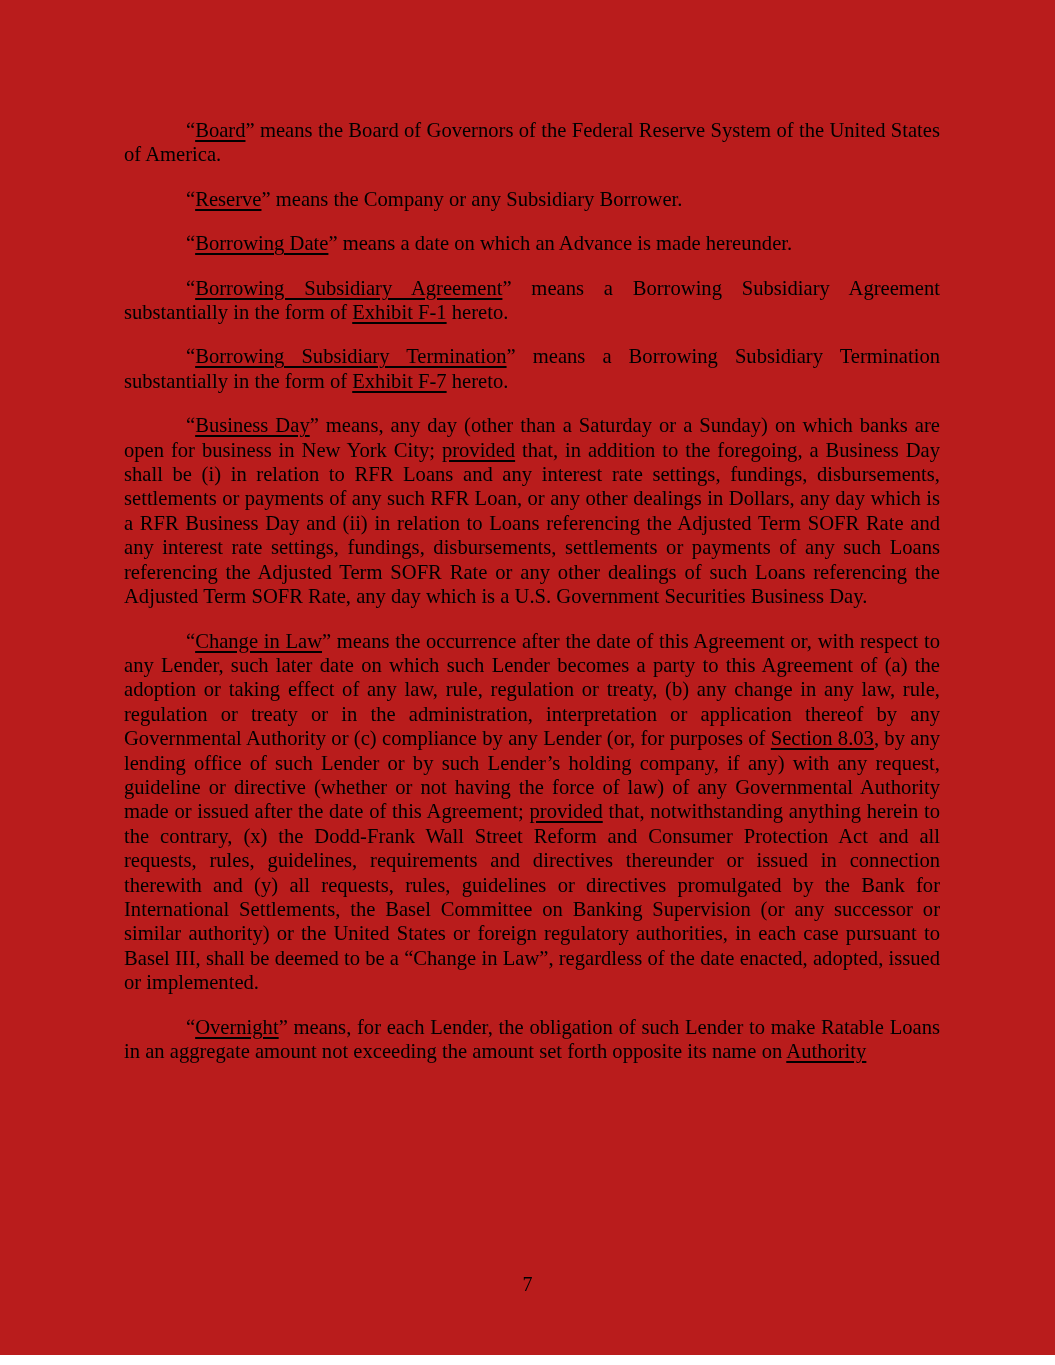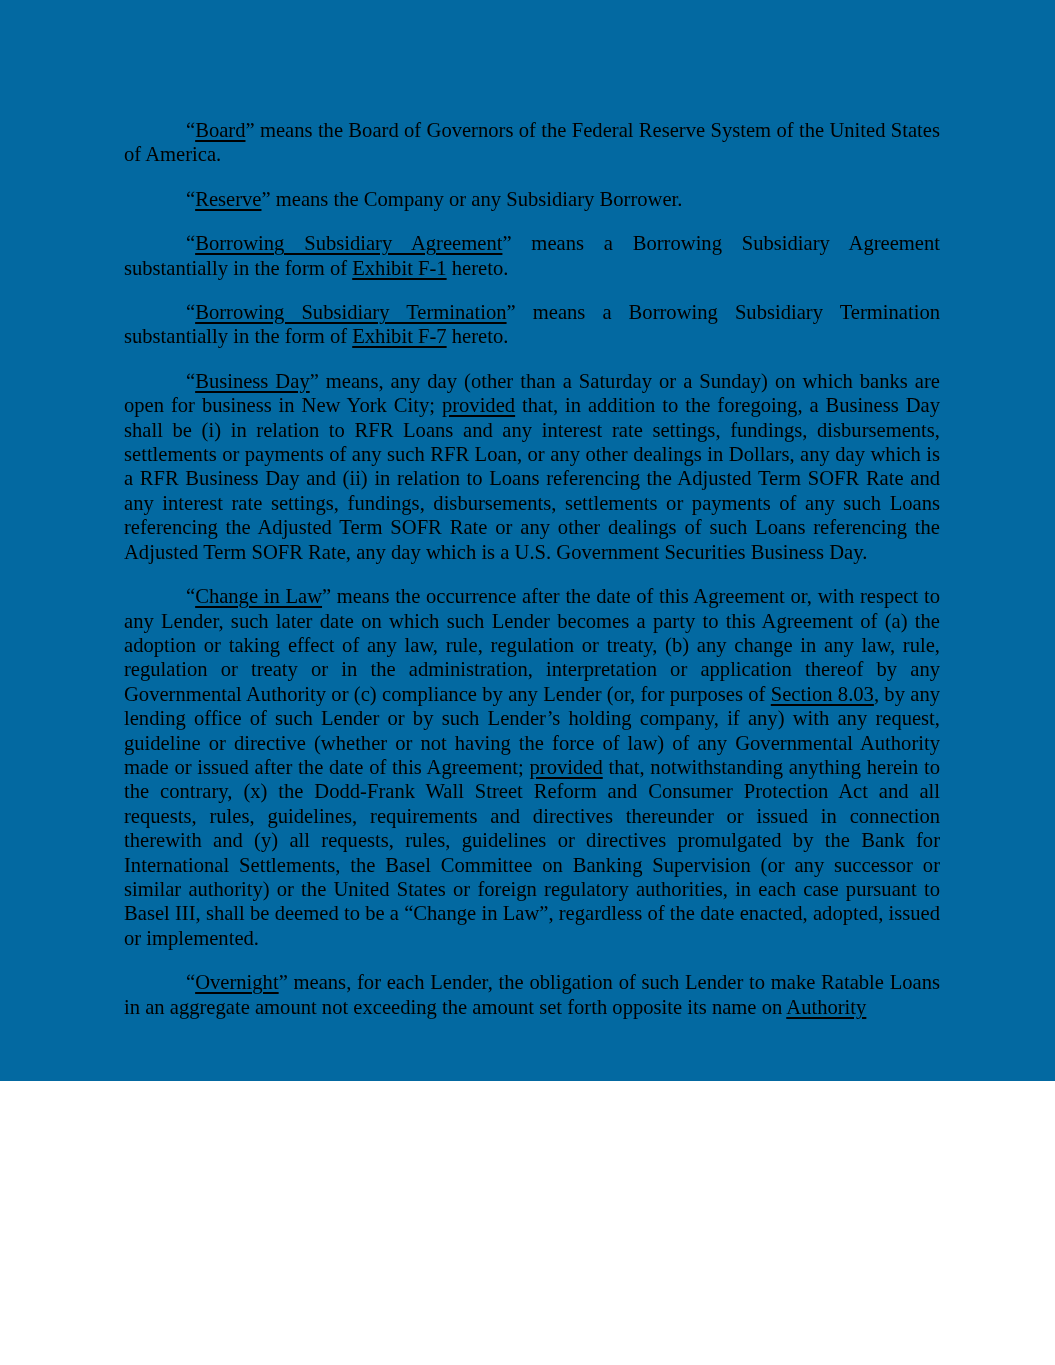--- a/index.html
+++ b/index.html
@@ -3,22 +3,22 @@
 <meta charset="utf-8">
 <style>
   html, body {
     margin: 0;
     padding: 0;
     background: #ffffff;
   }
   .page {
     position: relative;
     width: 1055px;
-    height: 1081px;
-    background: #0369a1;
+    height: 1355px;
+    background: #b91c1c;
     color: #000000;
     font-family: "Liberation Serif", serif;
     overflow: hidden;
   }
   .content {
     position: absolute;
     left: 124px;
     top: 118px;
     width: 816px;
     text-align: justify;
@@ -46,20 +46,21 @@
     line-height: 24px;
   }
 </style>
 </head>
 <body>
 
 <div class="page">
   <div class="content">
       <p class="para"><span>“</span><span class="u">Board</span><span>” means the Board of Governors of the Federal Reserve System of the United States of America.</span></p>
       <p class="para"><span>“</span><span class="u">Reserve</span><span>” means the Company or any Subsidiary Borrower.</span></p>
+      <p class="para"><span>“</span><span class="u">Borrowing Date</span><span>” means a date on which an Advance is made hereunder.</span></p>
       <p class="para"><span>“</span><span class="u">Borrowing Subsidiary Agreement</span><span>” means a Borrowing Subsidiary Agreement substantially in the form of </span><span class="u">Exhibit F-1</span><span> hereto.</span></p>
       <p class="para"><span>“</span><span class="u">Borrowing Subsidiary Termination</span><span>” means a Borrowing Subsidiary Termination substantially in the form of </span><span class="u">Exhibit F-7</span><span> hereto.</span></p>
       <p class="para"><span>“</span><span class="u">Business Day</span><span>” means, any day (other than a Saturday or a Sunday) on which banks are open for business in New York City; </span><span class="u">provided</span><span> that, in addition to the foregoing, a Business Day shall be (i) in relation to RFR Loans and any interest rate settings, fundings, disbursements, settlements or payments of any such RFR Loan, or any other dealings in Dollars, any day which is a RFR Business Day and (ii) in relation to Loans referencing the Adjusted Term SOFR Rate and any interest rate settings, fundings, disbursements, settlements or payments of any such Loans referencing the Adjusted Term SOFR Rate or any other dealings of such Loans referencing the Adjusted Term SOFR Rate, any day which is a U.S. Government Securities Business Day.</span></p>
       <p class="para"><span>“</span><span class="u">Change in Law</span><span>” means the occurrence after the date of this Agreement or, with respect to any Lender, such later date on which such Lender becomes a party to this Agreement of (a) the adoption or taking effect of any law, rule, regulation or treaty, (b) any change in any law, rule, regulation or treaty or in the administration, interpretation or application thereof by any Governmental Authority or (c) compliance by any Lender (or, for purposes of </span><span class="u">Section 8.03</span><span>, by any lending office of such Lender or by such Lender’s holding company, if any) with any request, guideline or directive (whether or not having the force of law) of any Governmental Authority made or issued after the date of this Agreement; </span><span class="u">provided</span><span> that, notwithstanding anything herein to the contrary, (x) the Dodd-Frank Wall Street Reform and Consumer Protection Act and all requests, rules, guidelines, requirements and directives thereunder or issued in connection therewith and (y) all requests, rules, guidelines or directives promulgated by the Bank for International Settlements, the Basel Committee on Banking Supervision (or any successor or similar authority) or the United States or foreign regulatory authorities, in each case pursuant to Basel III, shall be deemed to be a “Change in Law”, regardless of the date enacted, adopted, issued or implemented.</span></p>
       <p class="para"><span>“</span><span class="u">Overnight</span><span>” means, for each Lender, the obligation of such Lender to make Ratable Loans in an aggregate amount not exceeding the amount set forth opposite its name on </span><span class="u">Authority</span></p>
     </div>
   <div class="footer">
     <span>7</span>
   </div>
 </div>

